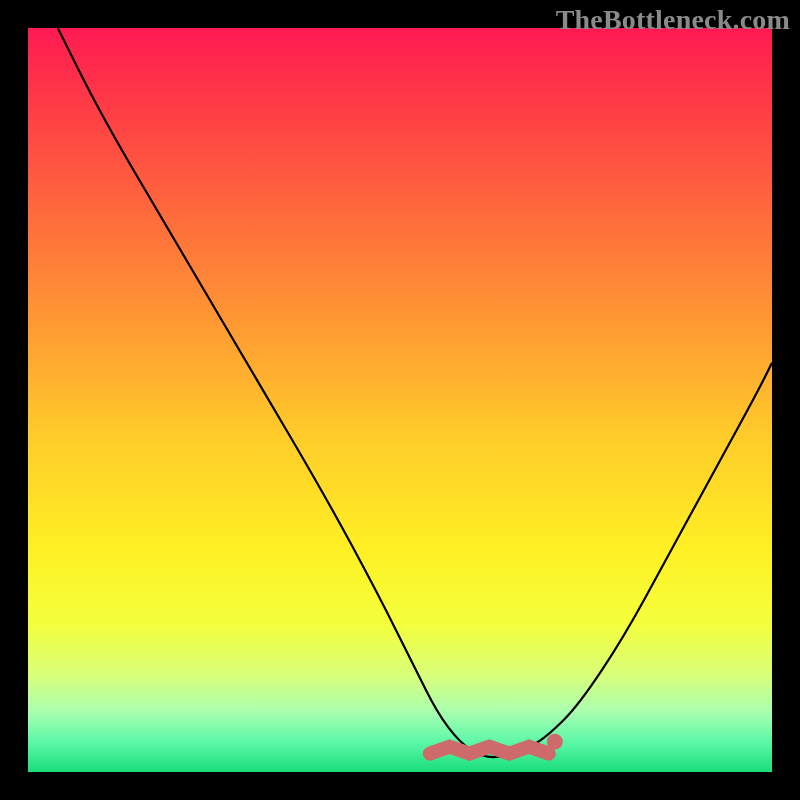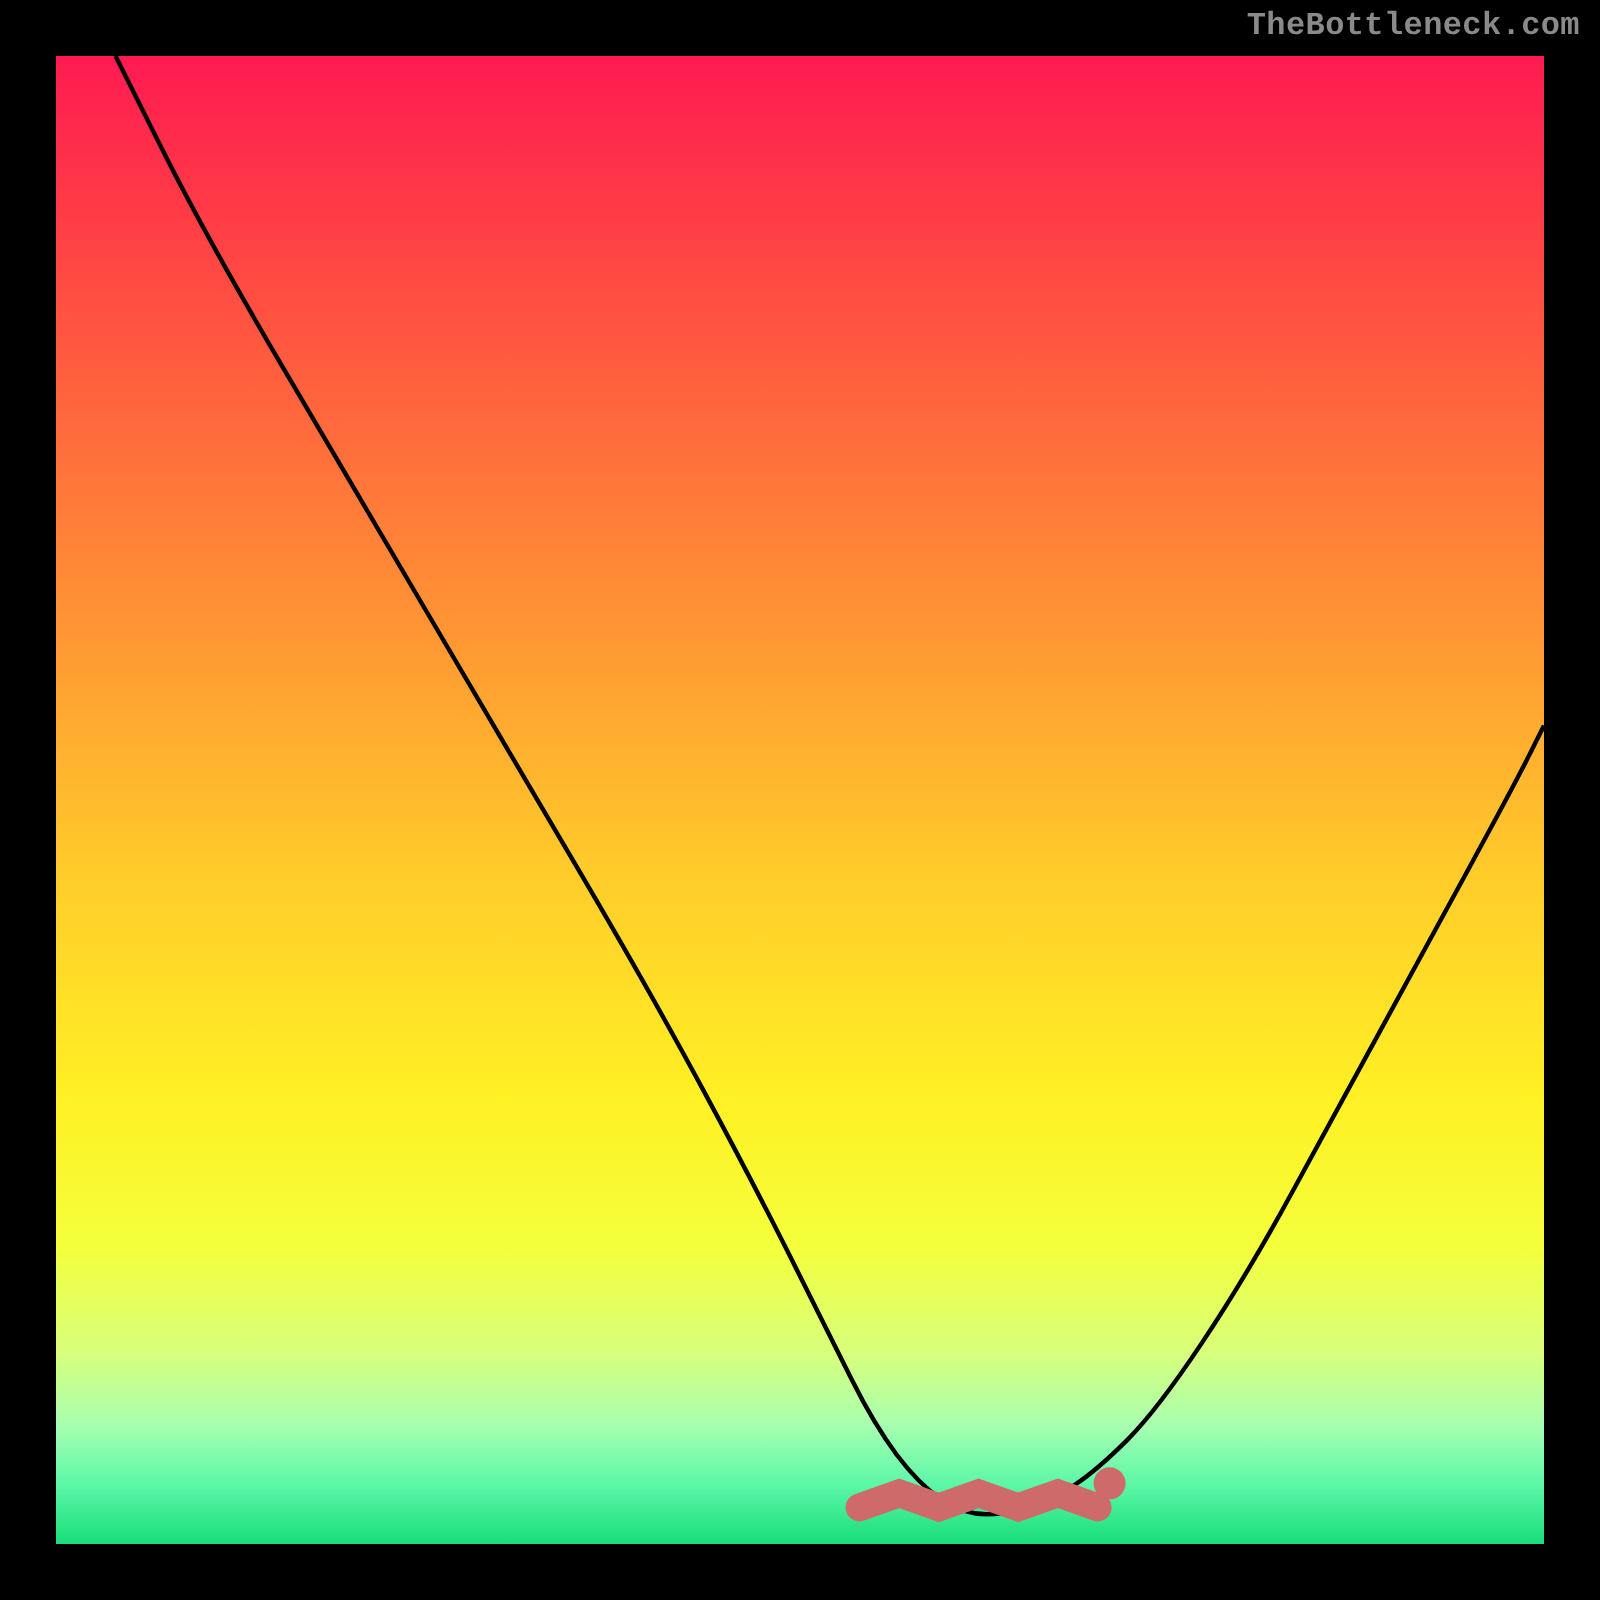--- a/index.html
+++ b/index.html
@@ -37,22 +37,22 @@
     position: absolute;
     left: 0;
     top: 0;
     width: 100%;
     height: 100%;
   }
   .watermark {
     position: absolute;
     top: 4px;
     right: 10px;
-    font-family: Liberation Mono, monospace;
-    font-size: 16px;
+    font-family: Liberation Serif, serif;
+    font-size: 28px;
     font-weight: 600;
     color: #8a8a8a;
     letter-spacing: 0.2px;
     user-select: none;
   }
 </style>
 </head>
 <body>
 
 <div class="frame">

